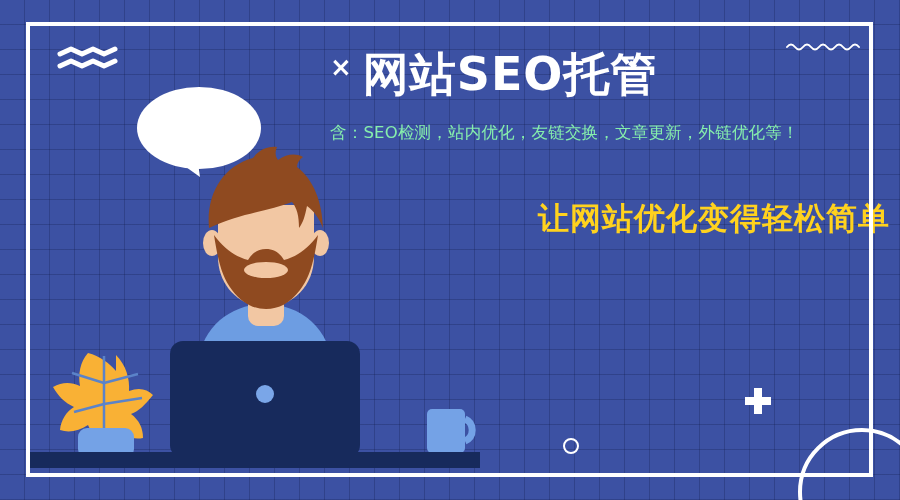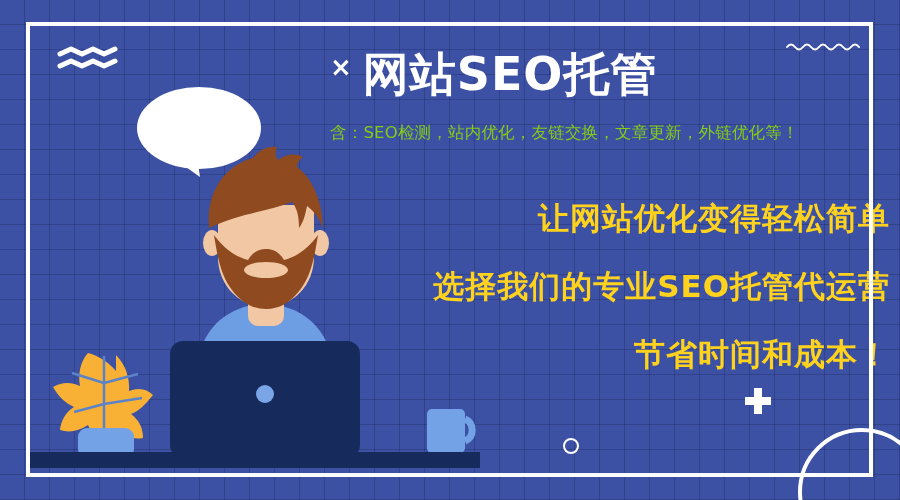--- a/index.html
+++ b/index.html
@@ -33,21 +33,21 @@
 
   
   #headline{
     position:absolute;left:330px;top:44px;width:560px;
     color:#ffffff;font-size:46px;font-weight:bold;letter-spacing:1px;
     white-space:nowrap;
   }
   #headline .x-mark{font-size:26px;font-weight:bold;vertical-align:14px;margin-right:10px;}
   #subline{
     position:absolute;left:330px;top:122px;width:560px;
-    color:#84cc16;font-size:16.5px;white-space:nowrap;letter-spacing:.2px;
+    color:#86efac;font-size:16.5px;white-space:nowrap;letter-spacing:.2px;
   }
   .promo{
     position:absolute;left:330px;width:560px;text-align:right;
     color:#ffd21e;font-size:31px;font-weight:bold;white-space:nowrap;
     letter-spacing:1px;
   }
   #promo1{top:198px;}
   #promo2{top:266px;}
   #promo3{top:334px;}
 
@@ -162,17 +162,15 @@
   </svg>
 
 
   <div id="headline">
     <span class="x-mark">×</span><span>网站SEO托管</span>
   </div>
 
   <div id="subline">含：SEO检测，站内优化，友链交换，文章更新，外链优化等！</div>
 
   <div class="promo" id="promo1">让网站优化变得轻松简单</div>
-  <div class="promo" id="promo2">选择我们的专业SEO托管代运营</div>
-  <div class="promo" id="promo3">节省时间和成本！</div>
 
   <div id="frame"></div>
 </div>
 
 </body></html>

